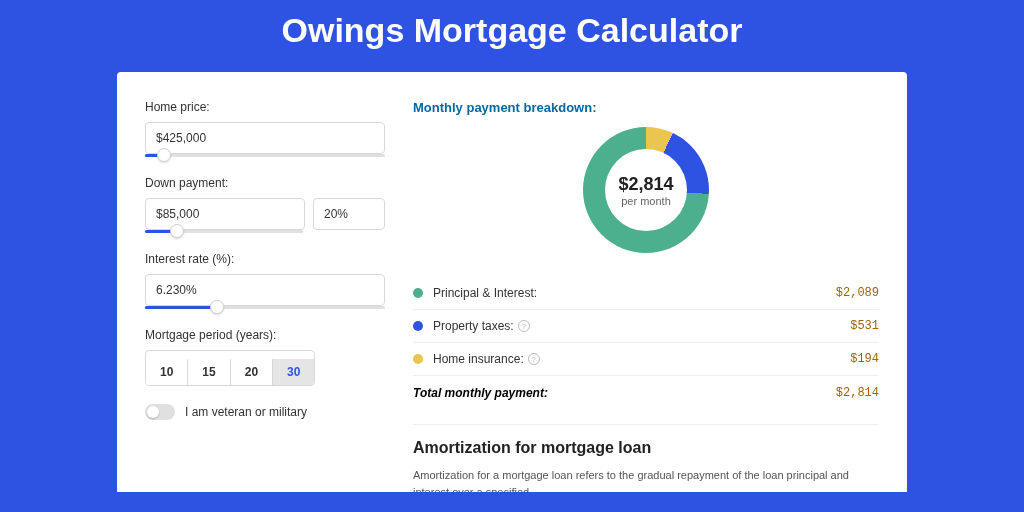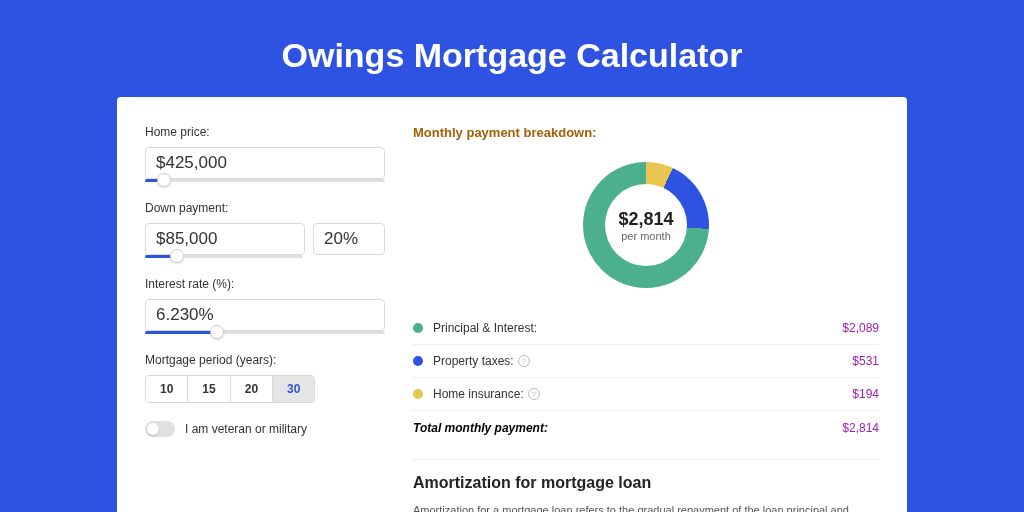--- a/index.html
+++ b/index.html
@@ -1,49 +1,49 @@
 <!DOCTYPE html>
 <html><head>
 <meta charset="utf-8">
 <style>
 * { box-sizing: border-box; margin: 0; padding: 0; font-family: -apple-system, BlinkMacSystemFont, "Segoe UI", Arial, sans-serif; }
 body { width: 1024px; height: 512px; background: #2e53e3; overflow: hidden; }
-.page-title { text-align: center; color: #fff; font-size: 34px; font-weight: 700; padding: 36px 0 22px; }
+.page-title { text-align: center; color: #fff; font-size: 34px; font-weight: 700; padding: 11px 0 22px; }
 .card { width: 790px; margin: 0 auto; background: #fff; border-radius: 4px 4px 0 0; padding: 28px 28px 0; display: flex; gap: 28px; height: 420px; overflow: hidden; }
 .left { width: 240px; flex-shrink: 0; }
 .right { flex: 1; }
 .field-label { font-size: 12px; color: #333; margin-bottom: 8px; }
-.input { width: 100%; height: 32px; border: 1px solid #d8d8d8; border-radius: 4px; padding: 0 10px; font-size: 17px; color: #333; background: #fff; }
+.input { width: 100%; height: 32px; border: 1px solid #d8d8d8; border-radius: 4px; padding: 0 10px; font-size: 12px; color: #333; background: #fff; }
 .field { margin-bottom: 14px; position: relative; }
 .slider-wrap { position: relative; height: 10px; margin-top: -2px; }
 .slider-track { position: absolute; left: 0; right: 0; top: 2px; height: 3px; background: #e0e0e0; border-radius: 2px; }
 .slider-fill { position: absolute; left: 0; top: 2px; height: 3px; background: #2e53e3; border-radius: 2px; }
 .slider-thumb { position: absolute; top: -4px; width: 14px; height: 14px; background: #fff; border: 1px solid #d0d0d0; border-radius: 50%; box-shadow: 0 1px 2px rgba(0,0,0,.15); }
 .row { display: flex; gap: 8px; }
 .row .input:first-child { flex: 1; }
 .row .input:last-child { width: 72px; }
 .pills { display: flex; gap: 0; border: 1px solid #d8d8d8; border-radius: 4px; overflow: hidden; width: fit-content; }
-.pill { padding: 6px 14px; font-size: 12px; font-weight: 600; color: #333; background: #fff; border-right: 1px solid #d8d8d8; cursor: pointer; }
+.pill { padding: 6px 14px; font-size: 12px; font-weight: 600; color: #333; background: #fff; border-right: 1px solid #d8d8d8; cursor: pointer; margin-top: 8px; }
 .pill:last-child { border-right: none; }
 .pill.active { background: #e5e5e5; color: #2e53e3; }
 .toggle-row { display: flex; align-items: center; gap: 10px; margin-top: 18px; }
 .toggle { width: 30px; height: 16px; background: #e0e0e0; border-radius: 10px; position: relative; cursor: pointer; }
 .toggle-knob { position: absolute; top: 2px; left: 2px; width: 12px; height: 12px; background: #fff; border-radius: 50%; box-shadow: 0 1px 2px rgba(0,0,0,.2); }
-.section-title { font-size: 13px; font-weight: 700; color: #a16207; margin-bottom: 10px; }
+.section-title { font-size: 13px; font-weight: 700; color: #0369a1; }
 .donut-wrap { display: flex; justify-content: center; align-items: center; height: 150px; margin-bottom: 12px; position: relative; }
 .donut { width: 126px; height: 126px; border-radius: 50%; background: conic-gradient(#eac54f 0 7%, #2e53e3 7% 26%, #4caf8e 26% 100%); position: relative; }
 .donut::after { content: ""; position: absolute; top: 22px; left: 22px; right: 22px; bottom: 22px; background: #fff; border-radius: 50%; }
 .donut-center { position: absolute; top: 50%; left: 50%; transform: translate(-50%, -50%); text-align: center; }
 .donut-amount { font-size: 18px; font-weight: 700; color: #222; }
 .donut-sub { font-size: 11px; color: #666; }
 .break-row { display: flex; align-items: center; padding: 9px 0; border-bottom: 1px solid #eee; font-size: 12px; }
 .break-row:last-child { border-bottom: none; }
 .dot { width: 10px; height: 10px; border-radius: 50%; margin-right: 10px; flex-shrink: 0; }
 .break-label { color: #333; flex: 1; display: flex; align-items: center; gap: 4px; }
-.break-val { color: #a21caf; font-weight: 500; }
+.break-val { color: #a16207; font-weight: 500; font-family: Liberation Mono, monospace; }
 .total-row { display: flex; padding: 10px 0 18px; font-size: 12px; font-weight: 700; border-top: 1px solid #eee; margin-top: -1px; }
 .total-row .break-label { color: #000000; font-style: italic; }
 .amort { border-top: 1px solid #eee; padding-top: 14px; margin-top: 6px; }
 .amort-title { font-size: 16px; font-weight: 700; color: #222; margin-bottom: 10px; }
 .amort-text { font-size: 11px; color: #555; line-height: 1.5; }
 .help-icon { width: 12px; height: 12px; border: 1px solid #bbb; border-radius: 50%; font-size: 8px; color: #bbb; display: inline-flex; align-items: center; justify-content: center; }
 </style>
 </head>
 <body>
 

